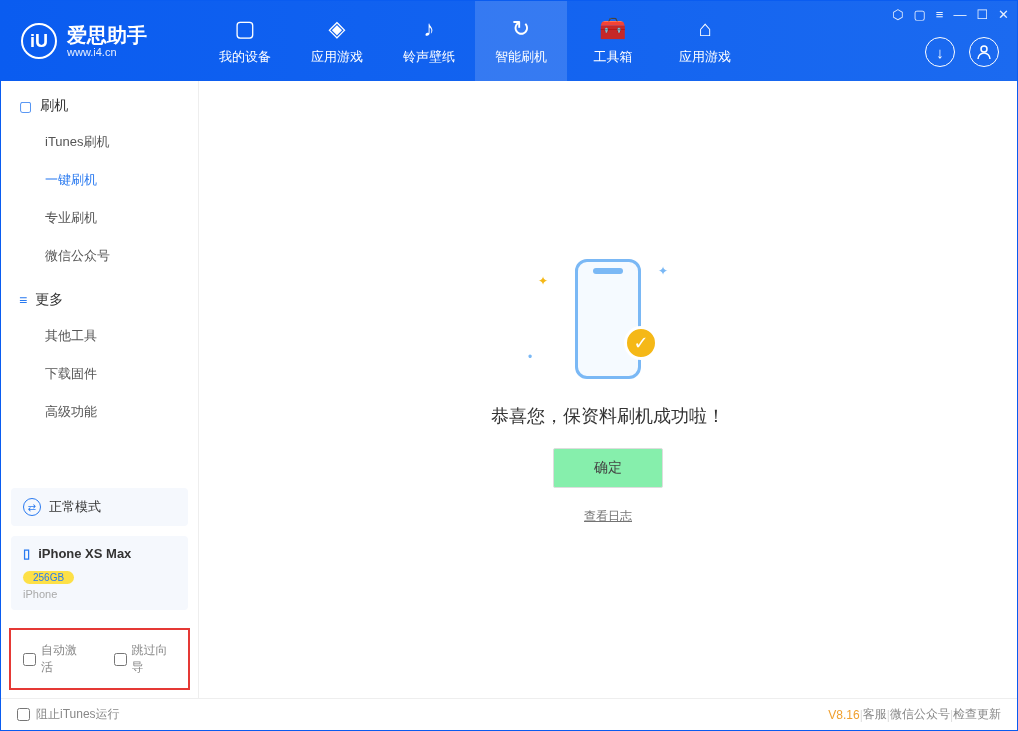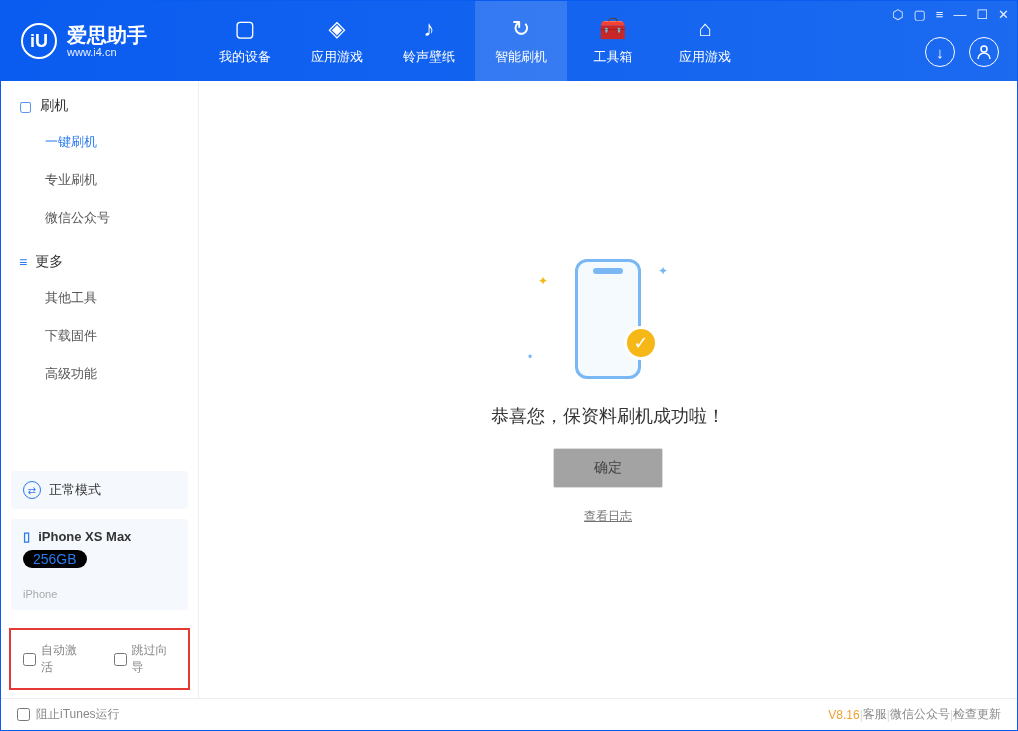--- a/index.html
+++ b/index.html
@@ -23,41 +23,41 @@
 .sidebar { width: 198px; border-right: 1px solid #eee; display: flex; flex-direction: column; background: #fff; }
 .section-title { display: flex; align-items: center; padding: 16px 18px 8px; font-size: 14px; color: #333; gap: 8px; }
 .section-title .sicon { color: #2a7af0; font-size: 14px; }
 .nav-item { padding: 10px 18px 10px 44px; font-size: 13px; color: #555; cursor: pointer; }
 .nav-item.active { color: #2a7af0; }
 .device-box { margin: auto 10px 10px 10px; }
 .mode-box { background: #f5f8fd; padding: 10px 12px; border-radius: 4px; display: flex; align-items: center; gap: 8px; margin-bottom: 10px; font-size: 13px; color: #333; }
 .mode-icon { width: 18px; height: 18px; border: 1.5px solid #2a7af0; border-radius: 50%; display: flex; align-items: center; justify-content: center; color: #2a7af0; font-size: 10px; }
 .device-info { background: #f5f8fd; padding: 10px 12px; border-radius: 4px; }
 .device-row1 { display: flex; align-items: center; gap: 8px; font-size: 13px; color: #333; font-weight: bold; margin-bottom: 6px; }
-.device-badge { display: inline-block; background: #000000; color: #2a7af0; border-radius: 10px; padding: 1px 10px; font-size: 14px; margin-bottom: 20px; }
+.device-badge { display: inline-block; background: #fde047; color: #2a7af0; border-radius: 10px; padding: 1px 10px; font-size: 10px; margin-bottom: 4px; }
 .device-sub { font-size: 11px; color: #aaa; }
 .checkbox-row { display: flex; gap: 28px; padding: 12px; border: 2px solid #e53935; margin: 8px; }
 .checkbox-item { display: flex; align-items: center; gap: 5px; font-size: 12px; color: #888; cursor: pointer; }
 .checkbox-item input { width: 13px; height: 13px; }
 .statusbar { height: 32px; border-top: 1px solid #eee; display: flex; align-items: center; padding: 8px 16px; font-size: 12px; color: #888; }
 .status-left { display: flex; align-items: center; gap: 6px; }
 .status-right { margin-left: auto; display: flex; align-items: center; }
 .status-right .sep { color: #ddd; }
 .version { color: #f0a030; }
 .main { flex: 1; display: flex; flex-direction: column; align-items: center; justify-content: center; gap: 20px; }
 .illustration { position: relative; width: 200px; height: 130px; display: flex; align-items: center; justify-content: center; }
 .phone { width: 66px; height: 120px; border: 3px solid #7ab8f5; border-radius: 12px; position: relative; background: #f5faff; }
 .phone::before { content: ""; position: absolute; top: 6px; left: 50%; transform: translateX(-50%); width: 30px; height: 6px; background: #7ab8f5; border-radius: 3px; }
 .check-badge { position: absolute; right: 50px; bottom: 24px; width: 34px; height: 34px; background: #f5b817; border-radius: 50%; display: flex; align-items: center; justify-content: center; color: #fff; font-size: 18px; border: 3px solid #fff; }
 .sparkle { position: absolute; color: #f5b817; font-size: 12px; }
 .sparkle.s1 { top: 20px; left: 30px; }
 .sparkle.s2 { top: 10px; right: 40px; color: #7ab8f5; }
 .sparkle.s3 { bottom: 20px; left: 20px; color: #7ab8f5; }
 .success-msg { font-size: 18px; color: #333; }
-.ok-btn { border: 1px solid #ddd; background: #a3a3a3; padding: 10px 40px; font-size: 14px; color: #444; cursor: pointer; border-radius: 2px; }
+.ok-btn { border: 1px solid #ddd; background: #86efac; padding: 10px 40px; font-size: 14px; color: #444; cursor: pointer; border-radius: 2px; }
 .log-link { font-size: 12px; color: #737373; cursor: pointer; text-decoration: underline; }
 </style>
 </head>
 <body>
 
 <div class="window">
 
   <div class="header">
     <div class="logo-area">
       <div class="logo-icon">iU</div>
@@ -110,20 +110,21 @@
       </div>
     </div>
   </div>
 
   <div class="body">
     <div class="sidebar">
       <div class="section-title">
         <span class="sicon">▢</span>
         <span>刷机</span>
       </div>
+      <div class="nav-item">iTunes刷机</div>
       <div class="nav-item active">一键刷机</div>
       <div class="nav-item">专业刷机</div>
       <div class="nav-item">微信公众号</div>
 
       <div class="section-title">
         <span class="sicon">≡</span>
         <span>更多</span>
       </div>
       <div class="nav-item">其他工具</div>
       <div class="nav-item">下载固件</div>

